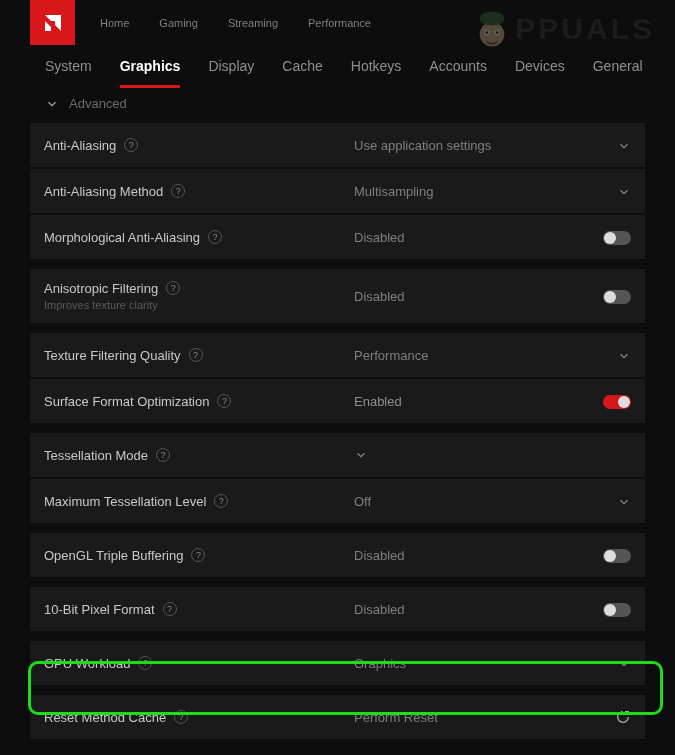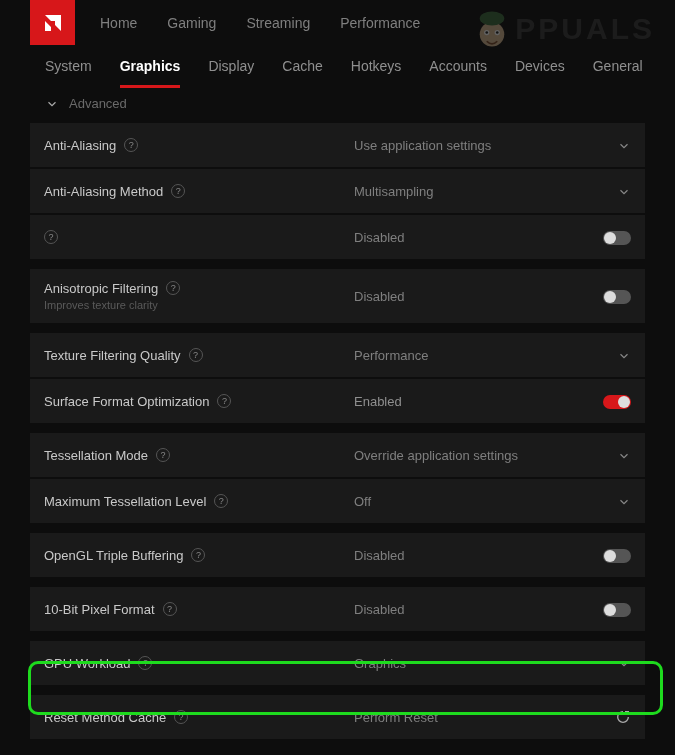--- a/index.html
+++ b/index.html
@@ -24,21 +24,21 @@
     background: #d7171a;
     display: flex;
     align-items: center;
     justify-content: center;
     margin-right: 25px;
     margin-left: 30px;
   }
   .logo svg { width: 24px; height: 24px; }
   .topnav-item {
     color: #7f7f7f;
-    font-size: 14px;
+    font-size: 11px;
     margin-right: 30px;
     cursor: pointer;
   }
   .subnav {
     display: flex;
     align-items: center;
     height: 45px;
     padding: 0 45px;
   }
   .subnav-item {
@@ -251,20 +251,21 @@
       <span class="value">Multisampling</span>
       <svg class="dd-chev" viewBox="0 0 24 24">
           <path d="M6 9l6 6 6-6" stroke="currentColor" stroke-width="2" fill="none"></path>
         </svg>
     </div>
   </div>
 
   <div class="row">
     <div class="left">
       <div class="label-line">
+        <span class="setting-label">Morphological Anti-Aliasing</span>
         <span class="help">?</span>
       </div>
     </div>
     <div class="right">
       <span class="value">Disabled</span>
       <div class="toggle off">
           <div class="knob"></div>
         </div>
     </div>
   </div>
@@ -322,21 +323,20 @@
   <div class="gap"></div>
 
   <div class="row">
     <div class="left">
       <div class="label-line">
         <span class="setting-label">Tessellation Mode</span>
         <span class="help">?</span>
       </div>
     </div>
     <div class="right">
-      <span class="value">Override application settings</span>
       <svg class="dd-chev" viewBox="0 0 24 24">
           <path d="M6 9l6 6 6-6" stroke="currentColor" stroke-width="2" fill="none"></path>
         </svg>
     </div>
   </div>
 
   <div class="row">
     <div class="left">
       <div class="label-line">
         <span class="setting-label">Maximum Tessellation Level</span>

